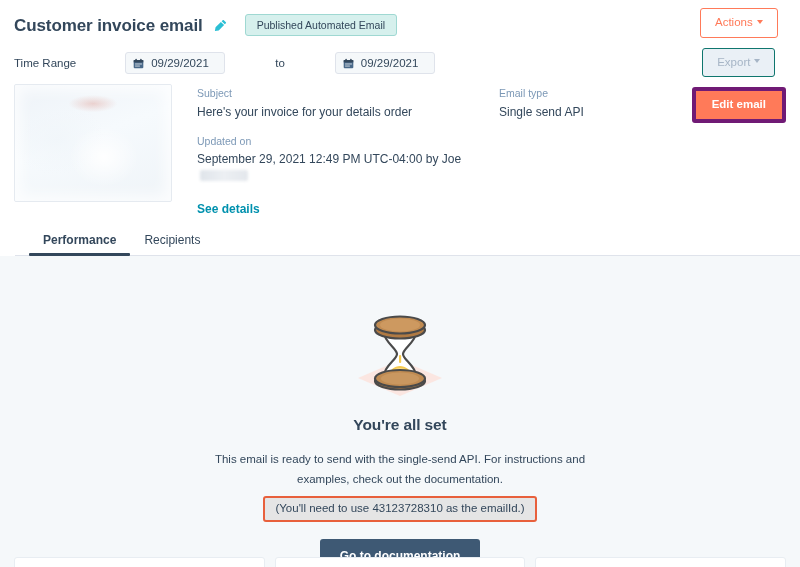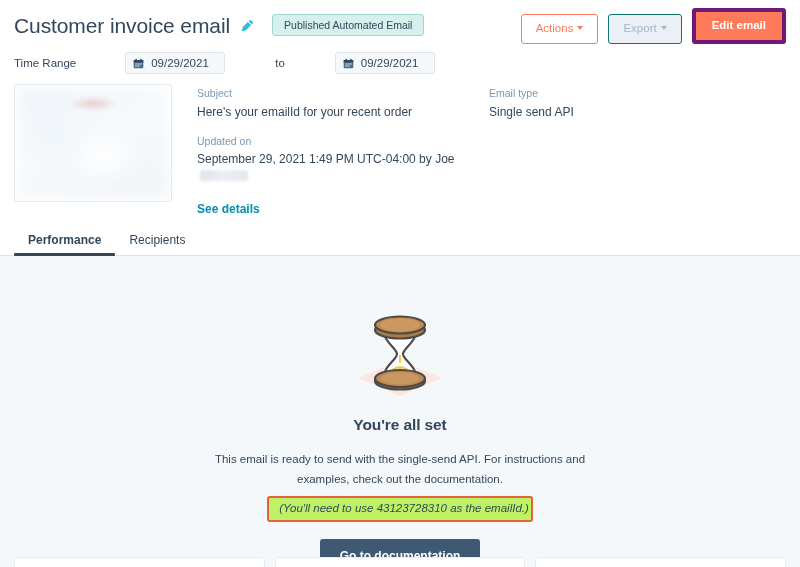--- a/index.html
+++ b/index.html
@@ -22,22 +22,22 @@
     height: 256px;
   }
 
   .title-row {
     display: flex;
     align-items: center;
     padding: 10px 14px 0 14px;
     height: 40px;
   }
   .page-title {
-    font-size: 21px;
-    font-weight: 400;
+    font-size: 17px;
+    font-weight: 700;
     color: #33475b;
     letter-spacing: -0.1px;
     line-height: 1;
     white-space: nowrap;
   }
   .pencil-icon {
     margin-left: 11px;
     display: flex;
     align-items: center;
     cursor: pointer;
@@ -51,22 +51,23 @@
     font-size: 10.5px;
     padding: 5px 11px 5px 11px;
     line-height: 1;
     white-space: nowrap;
   }
 
   .header-actions {
     position: absolute;
     top: 8px; right: 14px;
     display: flex;
-    align-items: flex-end;
+    align-items: center;
     gap: 10px;
+    flex-direction: column;
   }
   .btn {
     border-radius: 3px;
     font-size: 11.5px;
     line-height: 1;
     padding: 8px 13px;
     cursor: pointer;
     white-space: nowrap;
     border: 1px solid transparent;
     font-family: "Liberation Sans", sans-serif;
@@ -160,20 +161,21 @@
     content: "";
     position: absolute; inset: 0;
     box-shadow: inset 0 0 14px 6px rgba(255,255,255,0.75);
   }
 
   .detail-cols {
     display: flex;
     flex: 1;
     padding-left: 25px;
     padding-top: 3px;
+    gap: 10px;
   }
   .detail-main { flex: 0 0 292px; }
   .detail-side { flex: 1; }
   .field-label {
     font-size: 10.5px;
     color: #7c98b6;
     margin-bottom: 4px;
     line-height: 1.2;
   }
   .field-value {
@@ -201,21 +203,21 @@
   }
 
   
   .tabs {
     display: flex;
     align-items: flex-end;
     padding: 0 0 0 14px;
     height: 38px;
     border-bottom: 1px solid #dfe3eb;
     position: absolute;
-    bottom: 0; left: 0; right: 0;
+    bottom: 0; left: 15px; right: 0;
     background: #fff;
   }
   .tab {
     font-size: 12px;
     color: #33475b;
     padding: 0 14px 9px 14px;
     cursor: pointer;
     position: relative;
     line-height: 1;
   }
@@ -256,27 +258,26 @@
     font-size: 11.5px;
     color: #33475b;
     line-height: 1.75;
     width: 420px;
     margin: 0 auto;
   }
   .emailid-box {
     display: inline-block;
     border: 2.5px solid #e8603c;
     border-radius: 3px;
-    padding: 3px 2px 4px 10px;
+    padding: 3px 10px 4px 10px;
     font-size: 11.5px;
     color: #33475b;
     margin-top: 7px;
-    background: #bef264;
+    background: #e5e5e5;
     line-height: 1.3;
-    font-style: italic;
   }
   .btn-doc {
     display: inline-block;
     margin-top: 17px;
     background: #3e5974;
     color: #fff;
     font-size: 12px;
     font-weight: 600;
     border: none;
     border-radius: 3px;
@@ -360,26 +361,26 @@
       </div>
     </div>
 
     <div class="detail-strip">
       <div class="thumb"></div>
 
       <div class="detail-cols">
         <div class="detail-main">
           <div class="field-block">
             <div class="field-label">Subject</div>
-            <div class="field-value">Here's your emailId for your recent order</div>
+            <div class="field-value">Here's your invoice for your details order</div>
           </div>
           <div class="field-block">
             <div class="field-label">Updated on</div>
             <div class="field-value">
-              <span>September 29, 2021 1:49 PM UTC-04:00 by Joe</span><span class="redacted"></span>
+              <span>September 29, 2021 12:49 PM UTC-04:00 by Joe</span><span class="redacted"></span>
             </div>
           </div>
           <div class="link">See details</div>
         </div>
 
         <div class="detail-side">
           <div class="field-block">
             <div class="field-label">Email type</div>
             <div class="field-value">Single send API</div>
           </div>

